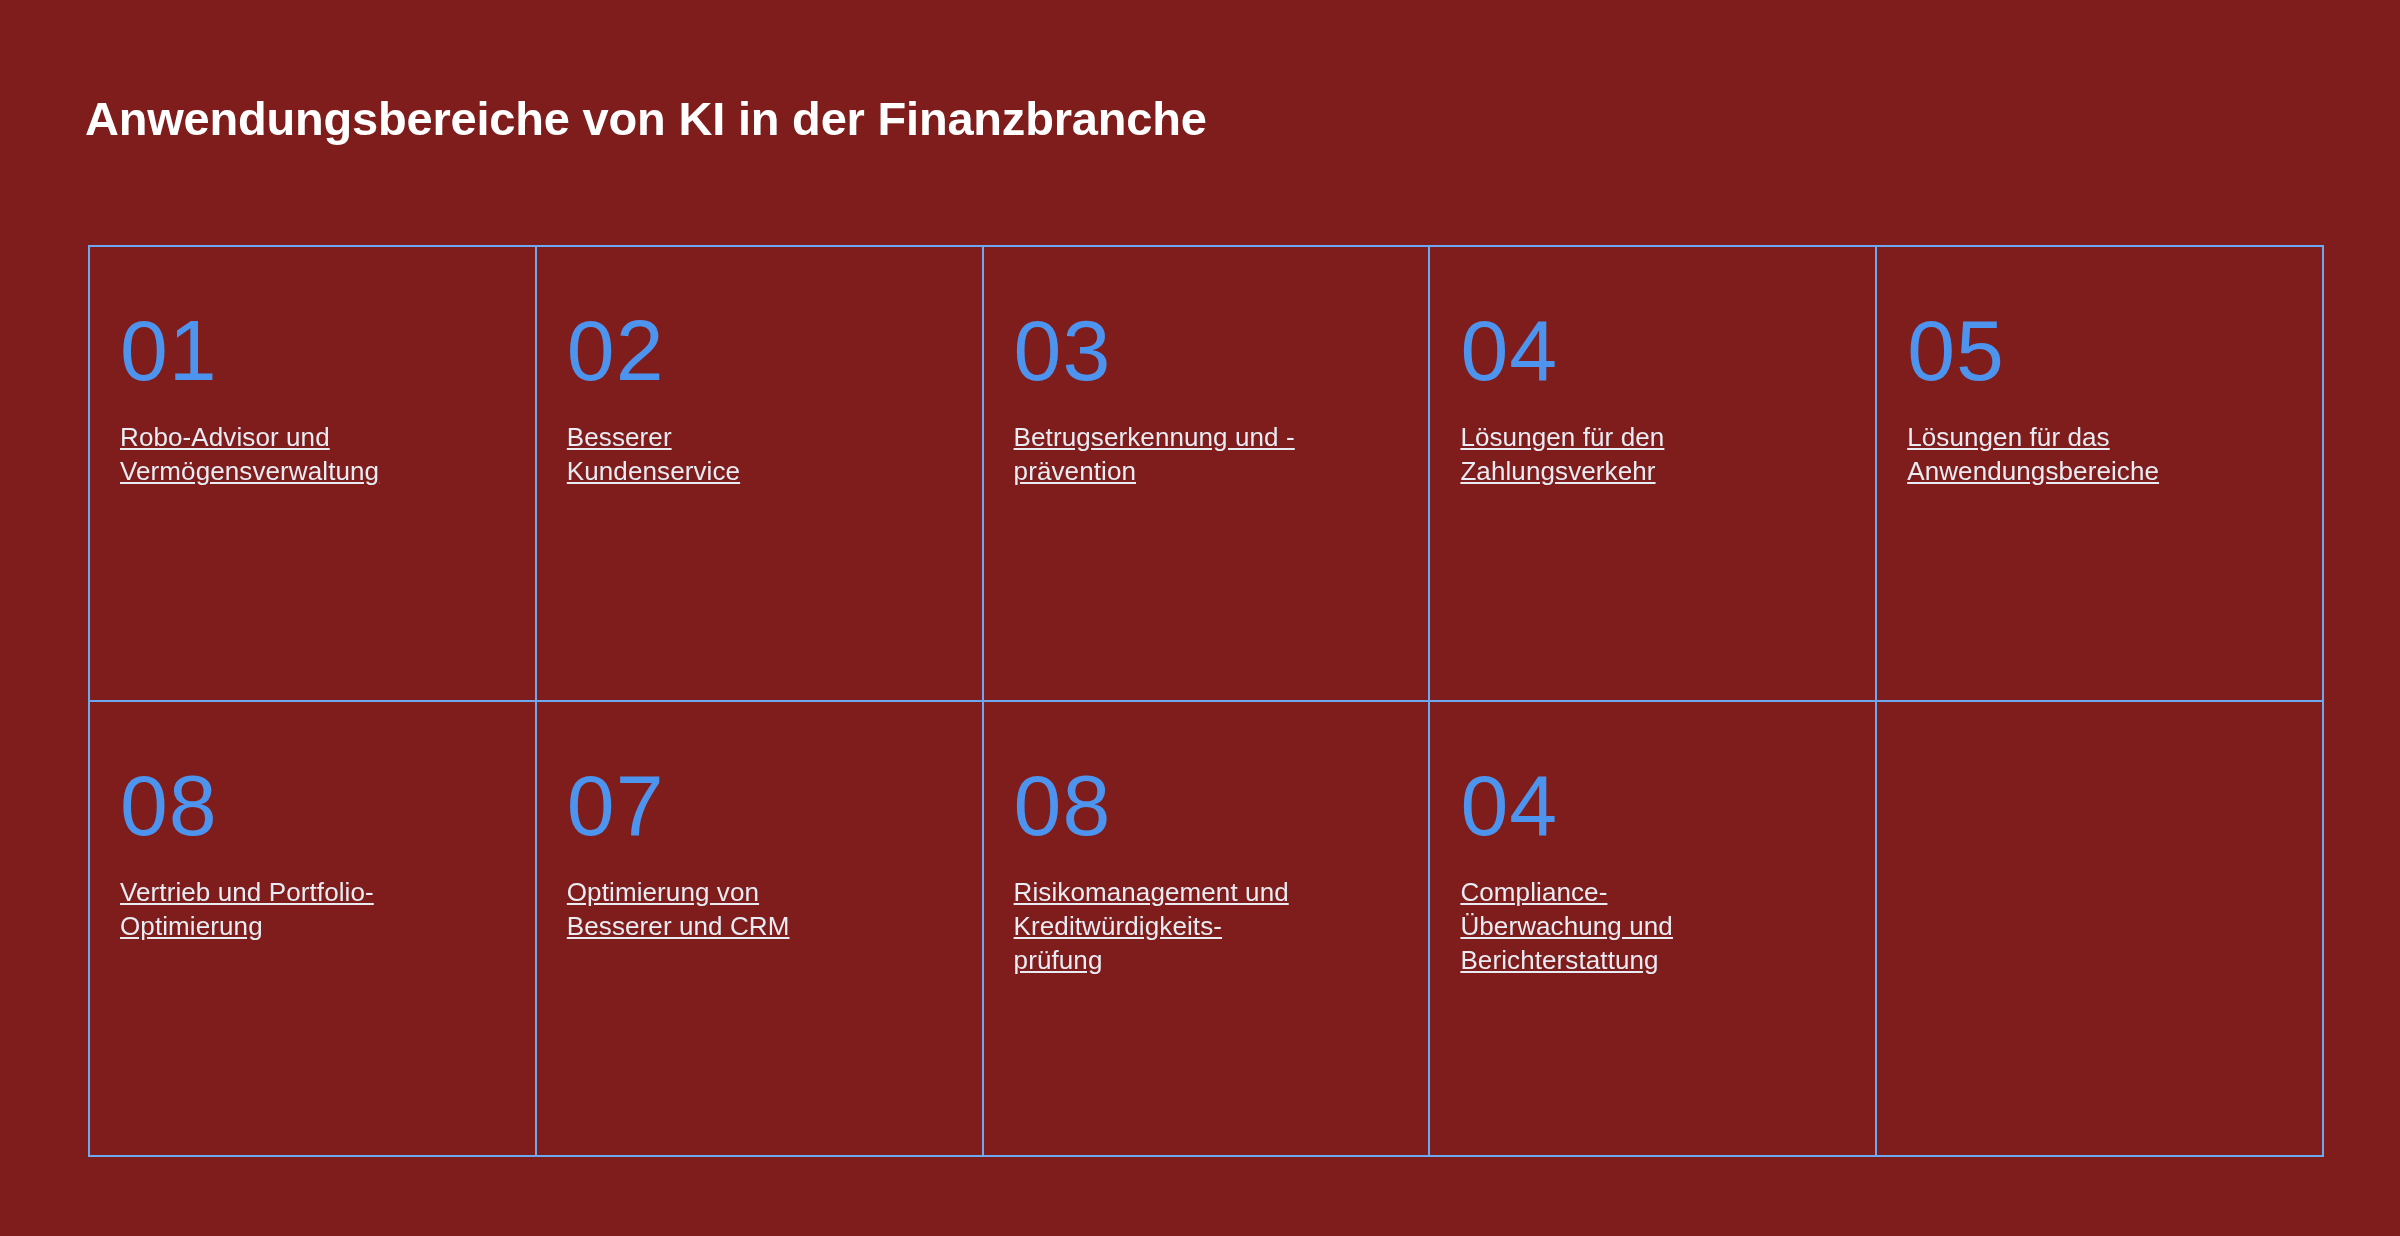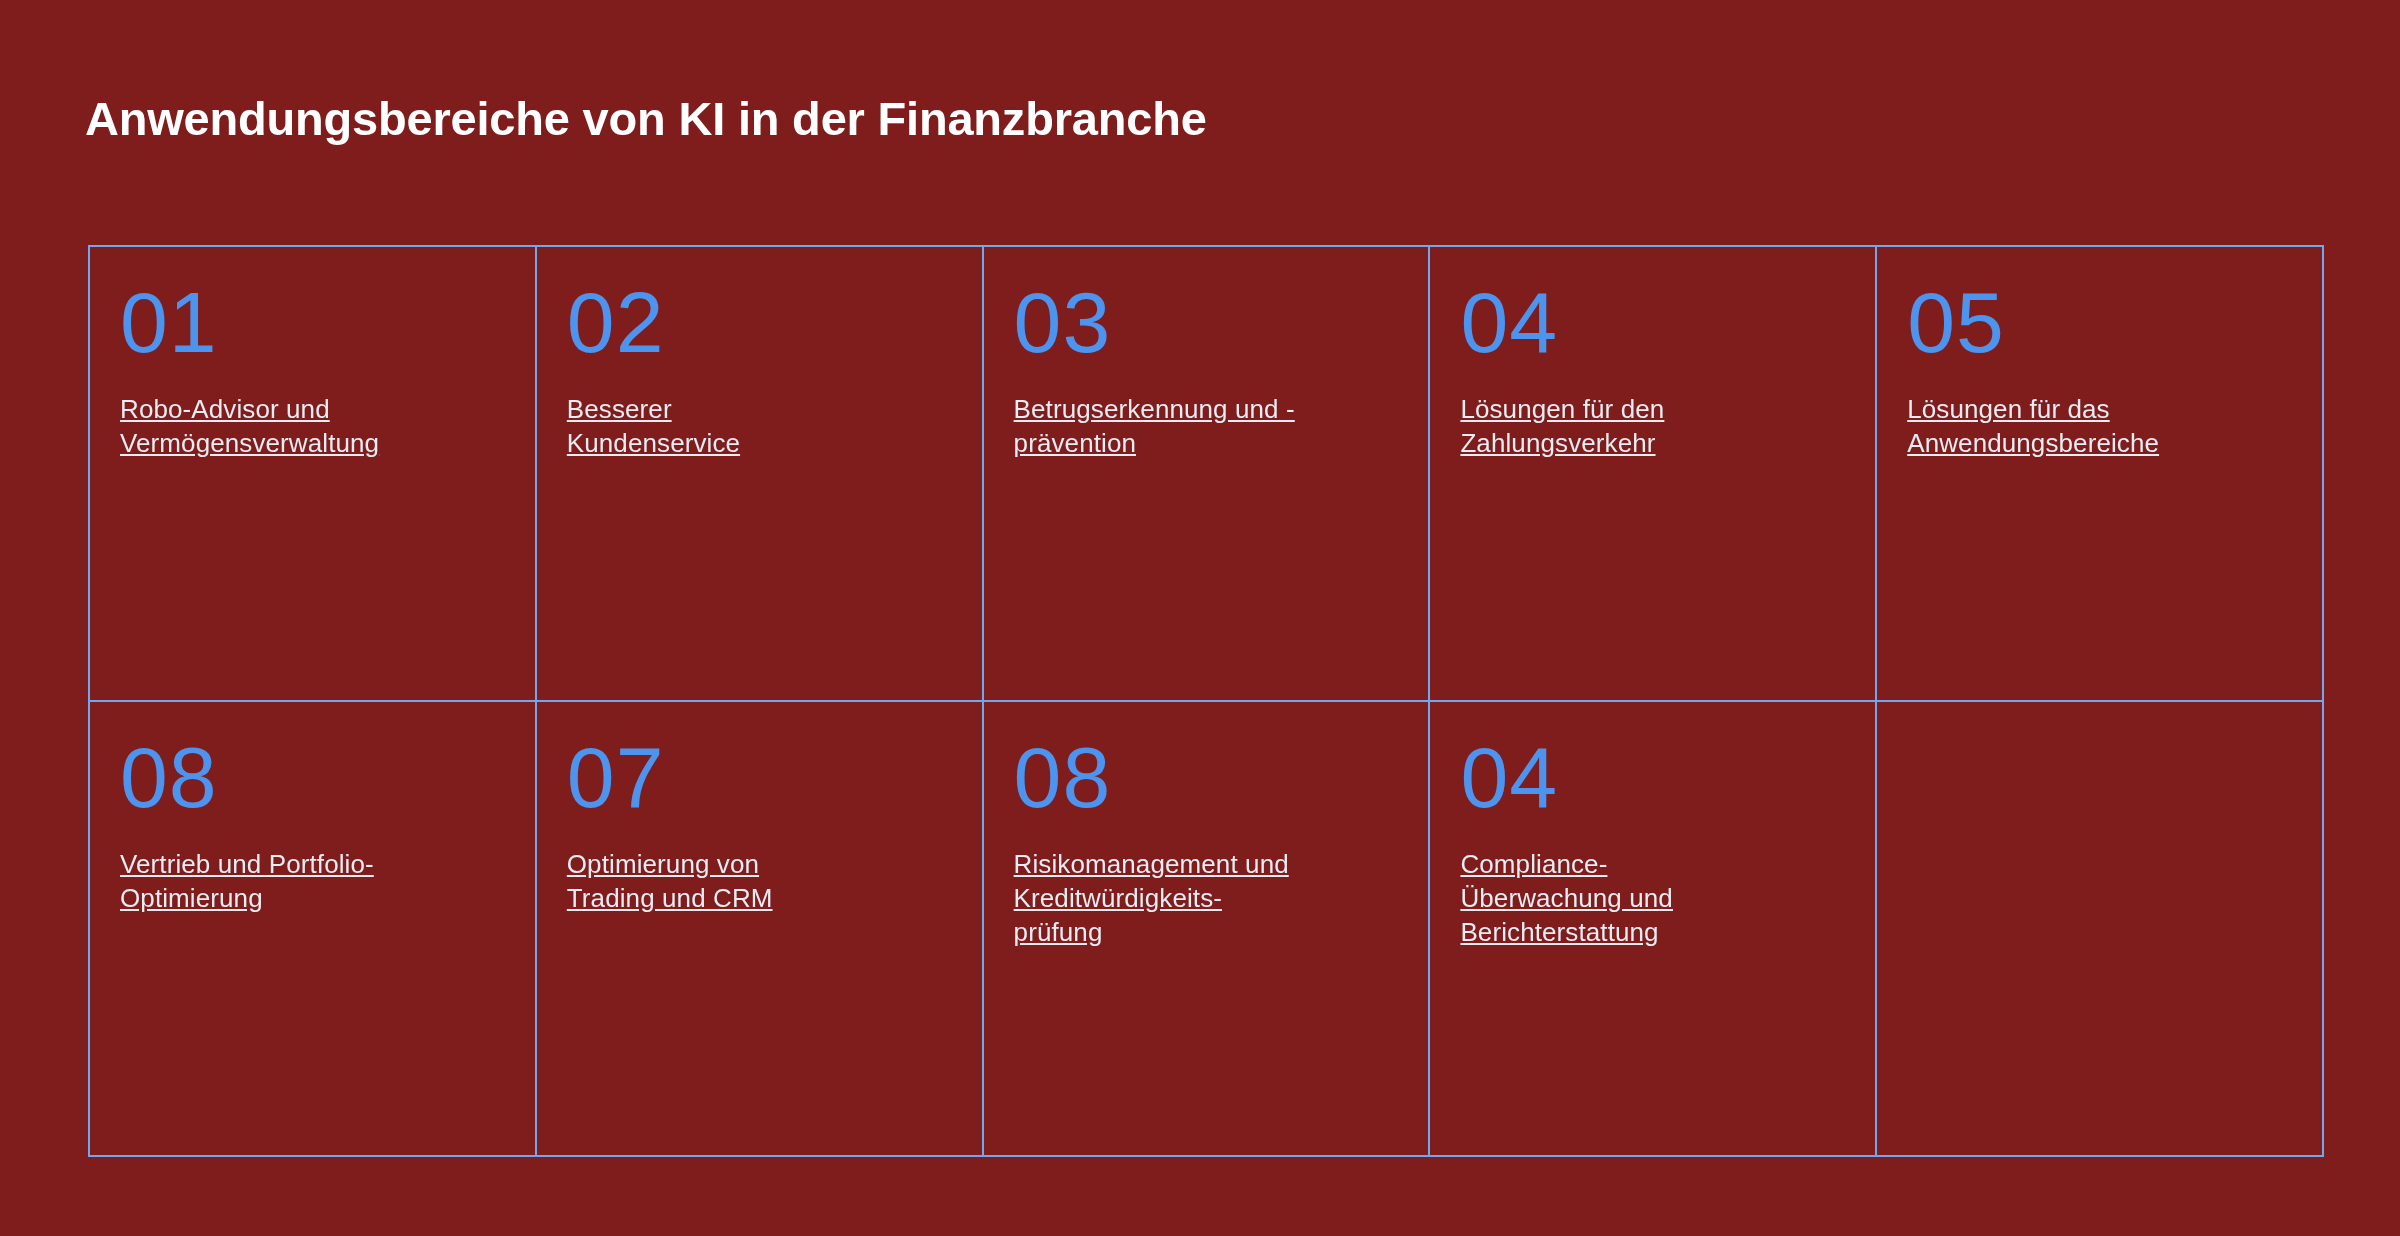--- a/index.html
+++ b/index.html
@@ -48,21 +48,21 @@
     grid-template-columns: repeat(5, 1fr);
     grid-template-rows: repeat(2, 1fr);
     border-top: 2px solid #6ea8f0;
     border-left: 2px solid #6ea8f0;
   }
 
   .cell {
     position: relative;
     border-right: 2px solid #6ea8f0;
     border-bottom: 2px solid #6ea8f0;
-    padding: 32px 36px 0 30px;
+    padding: 60px 36px 0 30px;
     overflow: hidden;
   }
 
   .cell-number {
     font-family: "Liberation Sans", sans-serif;
     font-size: 86px;
     font-weight: 300;
     line-height: 1;
     color: #4d94ee;
     letter-spacing: 1px;
@@ -122,21 +122,21 @@
 
     <div class="cell">
       <div class="cell-number">08</div>
       <div class="cell-label">Vertrieb und Portfolio-
 Optimierung</div>
     </div>
 
     <div class="cell">
       <div class="cell-number">07</div>
       <div class="cell-label">Optimierung von
-Trading und CRM</div>
+Besserer und CRM</div>
     </div>
 
     <div class="cell">
       <div class="cell-number">08</div>
       <div class="cell-label">Risikomanagement und
 Kreditwürdigkeits-
 prüfung</div>
     </div>
 
     <div class="cell">

